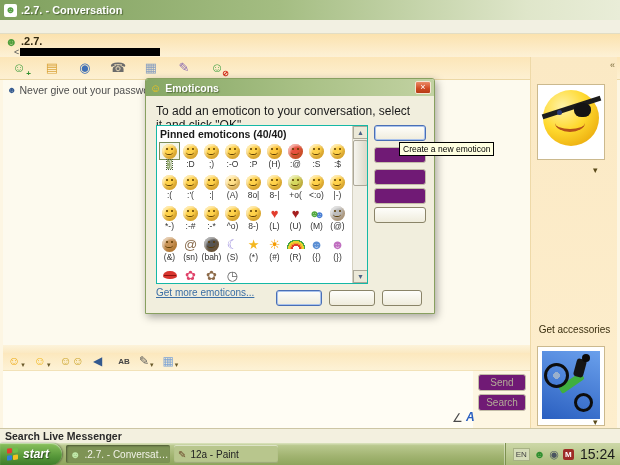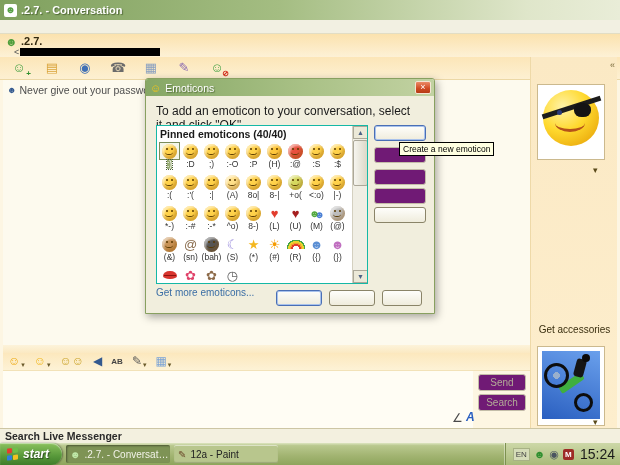--- a/index.html
+++ b/index.html
@@ -77,21 +77,21 @@
 
   .splitter { position:absolute; left:3px; top:345px; width:527px; height:8px;
     background:linear-gradient(180deg,#fdf3da,#fbe9c2); text-align:center; cursor:row-resize; }
   .splitter span { font-size:8px; color:#9a8a60; letter-spacing:1px; line-height:7px; }
 
   .input-toolbar { position:absolute; left:3px; top:353px; width:527px; height:18px;
     background:linear-gradient(180deg,#fce8bd,#fdf2d6); display:flex; align-items:center;
     gap:9px; padding-left:5px; border-bottom:1px solid #f2e2b8; }
   .in-btn { display:flex; align-items:center; cursor:pointer; }
   .in-glyph { font-size:12px; line-height:13px; }
-  .in-glyph.small-text { font-size:8px; font-weight:bold; letter-spacing:0; }
+  .in-glyph.small-text { font-size:8px; font-weight:bold; letter-spacing:0;margin-left:7px; }
   .dd { margin-left:1px; }
   .dd::after { content:"▾"; font-size:7px; color:#6a5a2a; }
 
   .input-box { position:absolute; left:3px; top:371px; width:470px; height:57px; background:#fffdf4; }
   .sendsearch-bg { position:absolute; left:473px; top:371px; width:57px; height:57px; background:#fdf6e2; }
   .btn { background:linear-gradient(180deg,#fefefb,#efecdc); border:1px solid #8a8468;
     border-radius:3px; font-size:10px; color:#2a2a2a; font-family:"Liberation Sans",sans-serif; cursor:pointer; }
   .btn.disabled { background:#701a75; border-color:#c3bda8; color:#b3ac97; cursor:default; }
   .btn.focus { border-color:#4a6fb5; box-shadow:inset 0 0 0 1px #a8c2ec; }
   .send-btn { position:absolute; left:478px; top:374px; width:48px; height:17px; }
@@ -136,21 +136,21 @@
   .tray-clock { font-size:14px; color:#1a1a1a; margin-left:2px; }
 
   
   .dialog { position:absolute; left:145px; top:78px; width:290px; height:236px; z-index:50;
     background:#f1eedd; border:1px solid #88a060; border-radius:3px 3px 0 0;
     box-shadow:2px 3px 8px rgba(0,0,0,.35); }
   .dlg-title { position:absolute; left:0; top:0; width:288px; height:17px; border-radius:2px 2px 0 0;
     background:linear-gradient(90deg,#86a765,#a9c186 55%,#c2d2a2);
     display:flex; align-items:center; padding-left:4px; }
   .dlg-icon { font-size:11px; color:#f5c518; margin-right:4px; }
-  .dlg-title-text { color:#fff; font-weight:normal; font-size:10.5px; text-shadow:1px 1px 1px rgba(40,60,20,.55); }
+  .dlg-title-text { color:#fff; font-weight:bold; font-size:10.5px; text-shadow:1px 1px 1px rgba(40,60,20,.55); }
   .close-btn { position:absolute; right:3px; top:2px; width:16px; height:13px;
     background:linear-gradient(180deg,#ec8a66,#cf4a22 60%,#b53a14); border:1px solid #f4e4d4;
     border-radius:2px; color:#fff; font-size:9px; line-height:11px; text-align:center; cursor:pointer; }
   .instruction { position:absolute; left:10px; top:25px; width:260px; font-size:12px; color:#1a1a1a; }
   .elist { position:absolute; left:10px; top:46px; width:212px; height:159px;
     background:#fff; border:1px solid #14b8a6; overflow:hidden; }
   .list-header { position:absolute; left:3px; top:2px; font-size:10.5px; font-weight:bold; color:#1a1a1a; }
   .emo-grid { position:absolute; left:2px; top:17px; width:192px;
     display:grid; grid-template-columns:repeat(9,21px); row-gap:5px; }
   .cell { display:flex; flex-direction:column; align-items:center; cursor:pointer; }
@@ -174,21 +174,21 @@
     background:radial-gradient(circle at 50% 100%, rgba(0,0,0,0) 3.5px, #e23b2e 3.5px 5px,
       #f2a02e 5px 6.5px, #ead22c 6.5px 8px, #46a546 8px 9.5px, rgba(0,0,0,0) 9.5px); }
   .vscroll { position:absolute; right:0; top:0; width:15px; height:157px; background:#f0eee4;
     border-left:1px solid #d4d0c0; }
   .sb-up, .sb-down { position:absolute; left:0; width:15px; height:13px; background:#ece9d8;
     border:1px solid #aca899; font-size:7px; text-align:center; line-height:11px; color:#4d6185; cursor:pointer; }
   .sb-up { top:0; } .sb-down { bottom:0; }
   .sb-thumb { position:absolute; left:0; top:14px; width:15px; height:46px;
     background:linear-gradient(90deg,#f6f5ef,#dcd8c8); border:1px solid #aca899; border-radius:2px; cursor:pointer; }
   .get-more-link { position:absolute; left:10px; top:208px; font-size:10px; color:#3b6ea5;
-    cursor:pointer; }
+    text-decoration:underline; cursor:pointer; }
   .side-col { position:absolute; left:228px; top:46px; width:52px; }
   .side-col .btn { position:absolute; left:0; width:52px; height:16px; }
   .side-col .btn:nth-child(1){ top:0; } .side-col .btn:nth-child(2){ top:22px; }
   .side-col .btn:nth-child(3){ top:44px; } .side-col .btn:nth-child(4){ top:63px; }
   .side-col .btn:nth-child(5){ top:82px; }
   .bottom-row { position:absolute; left:130px; top:211px; display:flex; gap:7px; }
   .bottom-row .btn { width:46px; height:16px; }
   .bottom-row .btn:last-child { width:40px; }
 
   .tooltip { position:absolute; left:399px; top:142px; z-index:60; background:#ffffe1;

